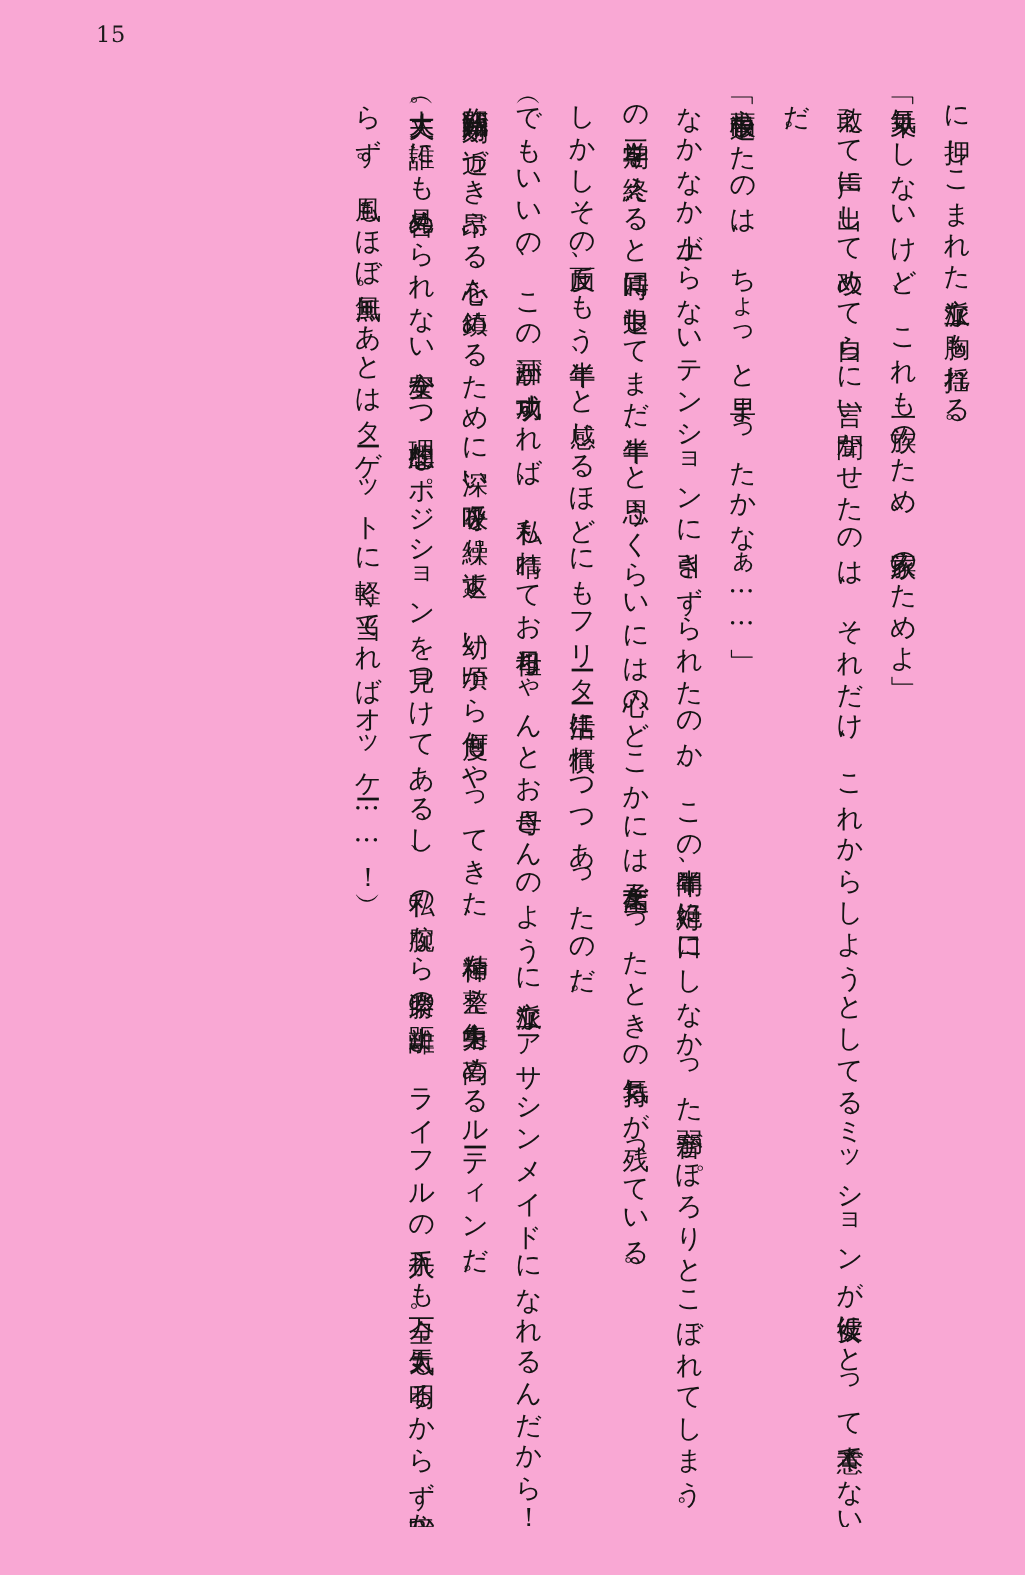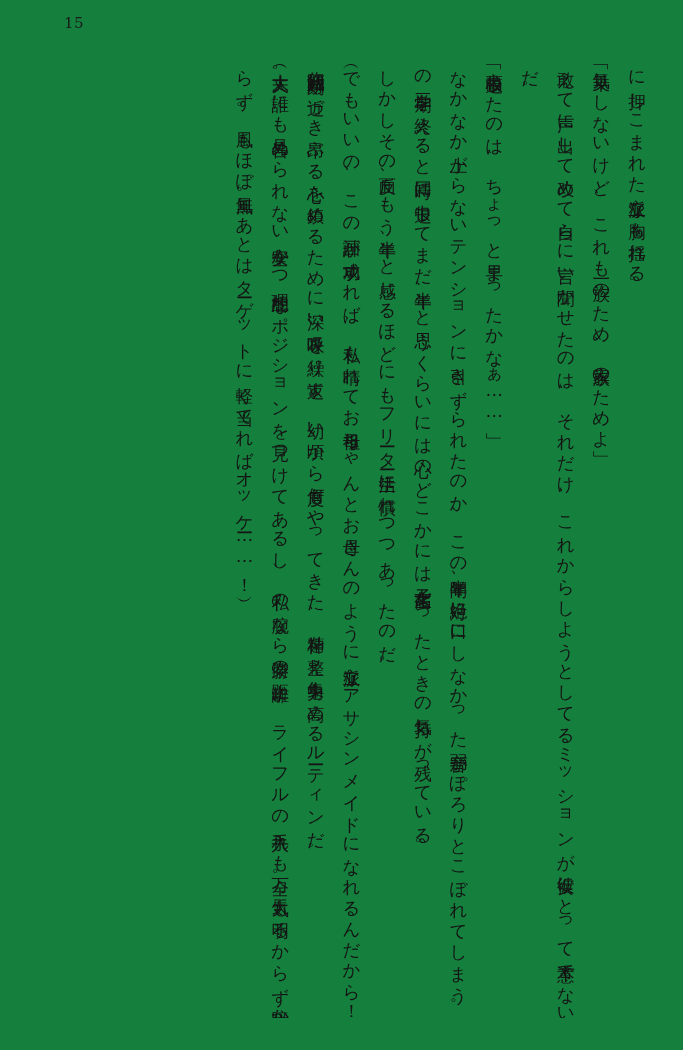--- a/index.html
+++ b/index.html
@@ -11,21 +11,21 @@
     width: 683px;
     height: 1050px;
     overflow: hidden;
     font-family: "DejaVu Serif", "Liberation Serif", serif;
     color: #1a1a1a;
   }
   .page {
     position: relative;
     width: 683px;
     height: 1050px;
-    background: #15803d;
+    background: #f9a8d4;
     box-sizing: border-box;
   }
   .page-number {
     position: absolute;
     top: 14px;
     left: 64px;
     font-size: 15px;
     letter-spacing: 0.5px;
     color: #1a1a1a;
     font-family: "DejaVu Serif", "Liberation Serif", serif;

